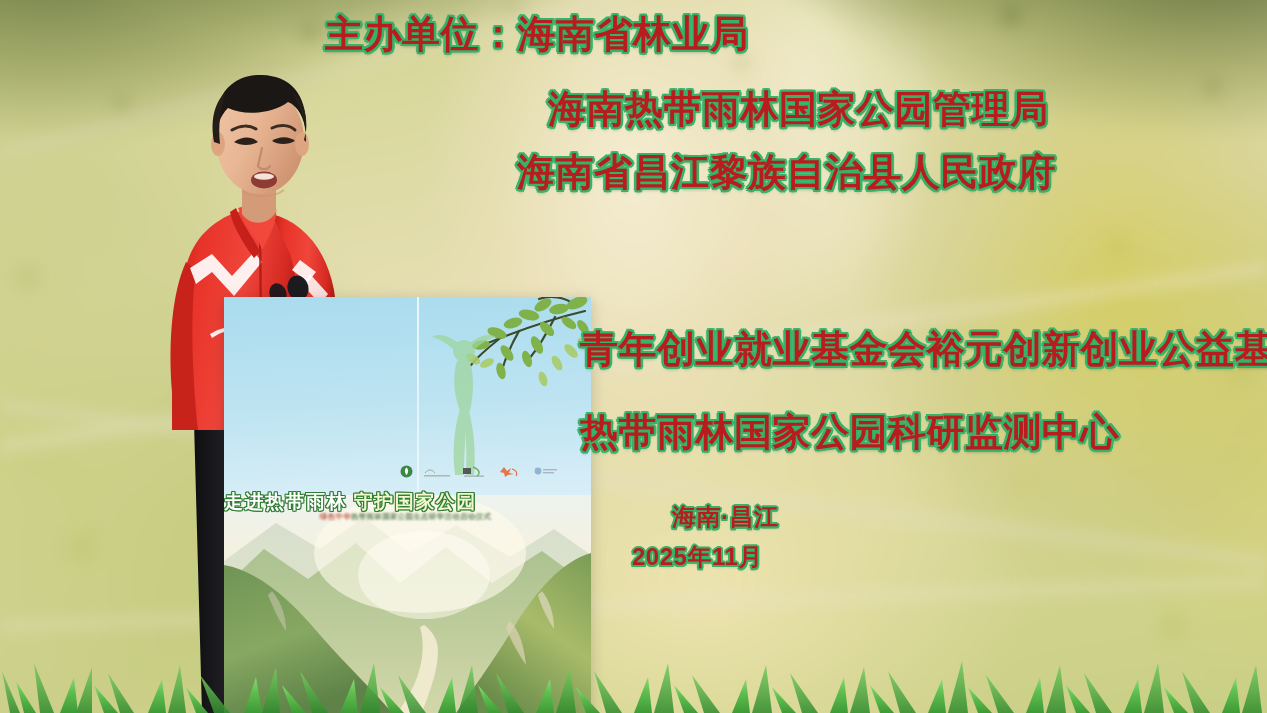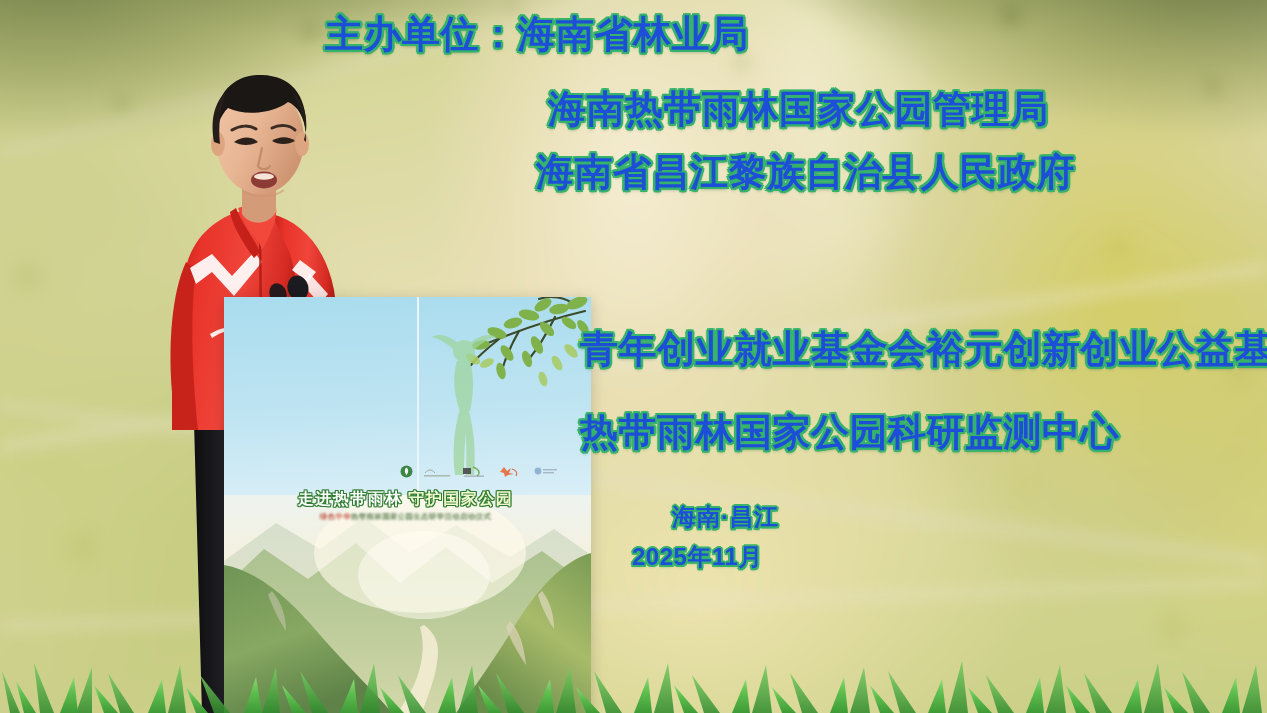--- a/index.html
+++ b/index.html
@@ -109,33 +109,31 @@
   .podium-mountains { position: absolute; left: 0; right: 0; bottom: 0; height: 218px; }
   .podium-tree { position: absolute; right: 2px; top: -4px; width: 210px; height: 150px; }
   .podium-figure { position: absolute; left: 200px; top: 38px; width: 80px; height: 150px; }
   .podium-logos {
     position: absolute; left: 176px; top: 168px;
     display: flex; align-items: center; gap: 9px;
   }
   .logo-chip { filter: blur(.35px); opacity: .9; }
   .podium-title {
     position: absolute; left: 0; right: 4px; top: 192px;
-    text-align: center;
-    font-size: 16px;
+    font-size: 19px;
     font-weight: 700;
     letter-spacing: 1.5px;
     color: #ffffff;
     text-shadow:
       0 0 1px #2f7d32,
       -1.1px 0 0 #2f7d32, 1.1px 0 0 #2f7d32,
       0 -1.1px 0 #2f7d32, 0 1.1px 0 #2f7d32,
       -1px -1px 0 #2f7d32, 1px -1px 0 #2f7d32,
       -1px 1px 0 #2f7d32, 1px 1px 0 #2f7d32;
     filter: blur(.25px);
-    font-family: Liberation Serif, serif;
   }
   .podium-title .accent { color: #f2f7cf; }
   .podium-sub {
     position: absolute; left: 0; right: 4px; top: 215px;
     text-align: center;
     font-size: 7.4px;
     font-weight: 700;
     letter-spacing: .4px;
     color: rgba(74,112,62,.82);
     filter: blur(1.05px);
@@ -146,21 +144,21 @@
   
   .overlay-text {
     position: absolute;
     left: 0; top: 0;
     width: 1267px; height: 713px;
     pointer-events: none;
   }
   .tline {
     position: absolute;
     white-space: nowrap;
-    color: #1d4ed8;
+    color: #b91c1c;
     font-weight: 700;
     font-size: 38px;
     line-height: 1;
     letter-spacing: .5px;
     text-shadow:
       -2.2px 0 0 #36b36a, 2.2px 0 0 #36b36a,
       0 -2.2px 0 #36b36a, 0 2.2px 0 #36b36a,
       -1.8px -1.8px 0 #36b36a, 1.8px -1.8px 0 #36b36a,
       -1.8px 1.8px 0 #36b36a, 1.8px 1.8px 0 #36b36a,
       -2.6px 0 1px #36b36a, 2.6px 0 1px #36b36a,
@@ -476,21 +474,21 @@
           <path d="M1124 86 L1138 52 L1142 86 Z"></path>
         <path d="M1174 86 L1164 60 L1188 86 Z"></path>
           <path d="M1222 86 L1236 50 L1240 86 Z"></path>
       </g>
     </svg>
   </div>
 
   <div class="overlay-text">
     <div class="tline" style="left:325px; top:15px;">主办单位：海南省林业局</div>
     <div class="tline" style="left:513px; top:90px;margin-left:35px;">海南热带雨林国家公园管理局</div>
-    <div class="tline" style="left:536px; top:153px;">海南省昌江黎族自治县人民政府</div>
+    <div class="tline" style="left:517px; top:153px;">海南省昌江黎族自治县人民政府</div>
     <div class="tline" style="left:580px; top:330px;">青年创业就业基金会裕元创新创业公益基金</div>
     <div class="tline" style="left:580px; top:413px;">热带雨林国家公园科研监测中心</div>
 
     <div class="tline loc" style="left:672px; top:505px;">海南·昌江</div>
     <div class="tline loc" style="left:632px; top:545px;">2025年11月</div>
   </div>
 
 </div>
 
 </body></html>

